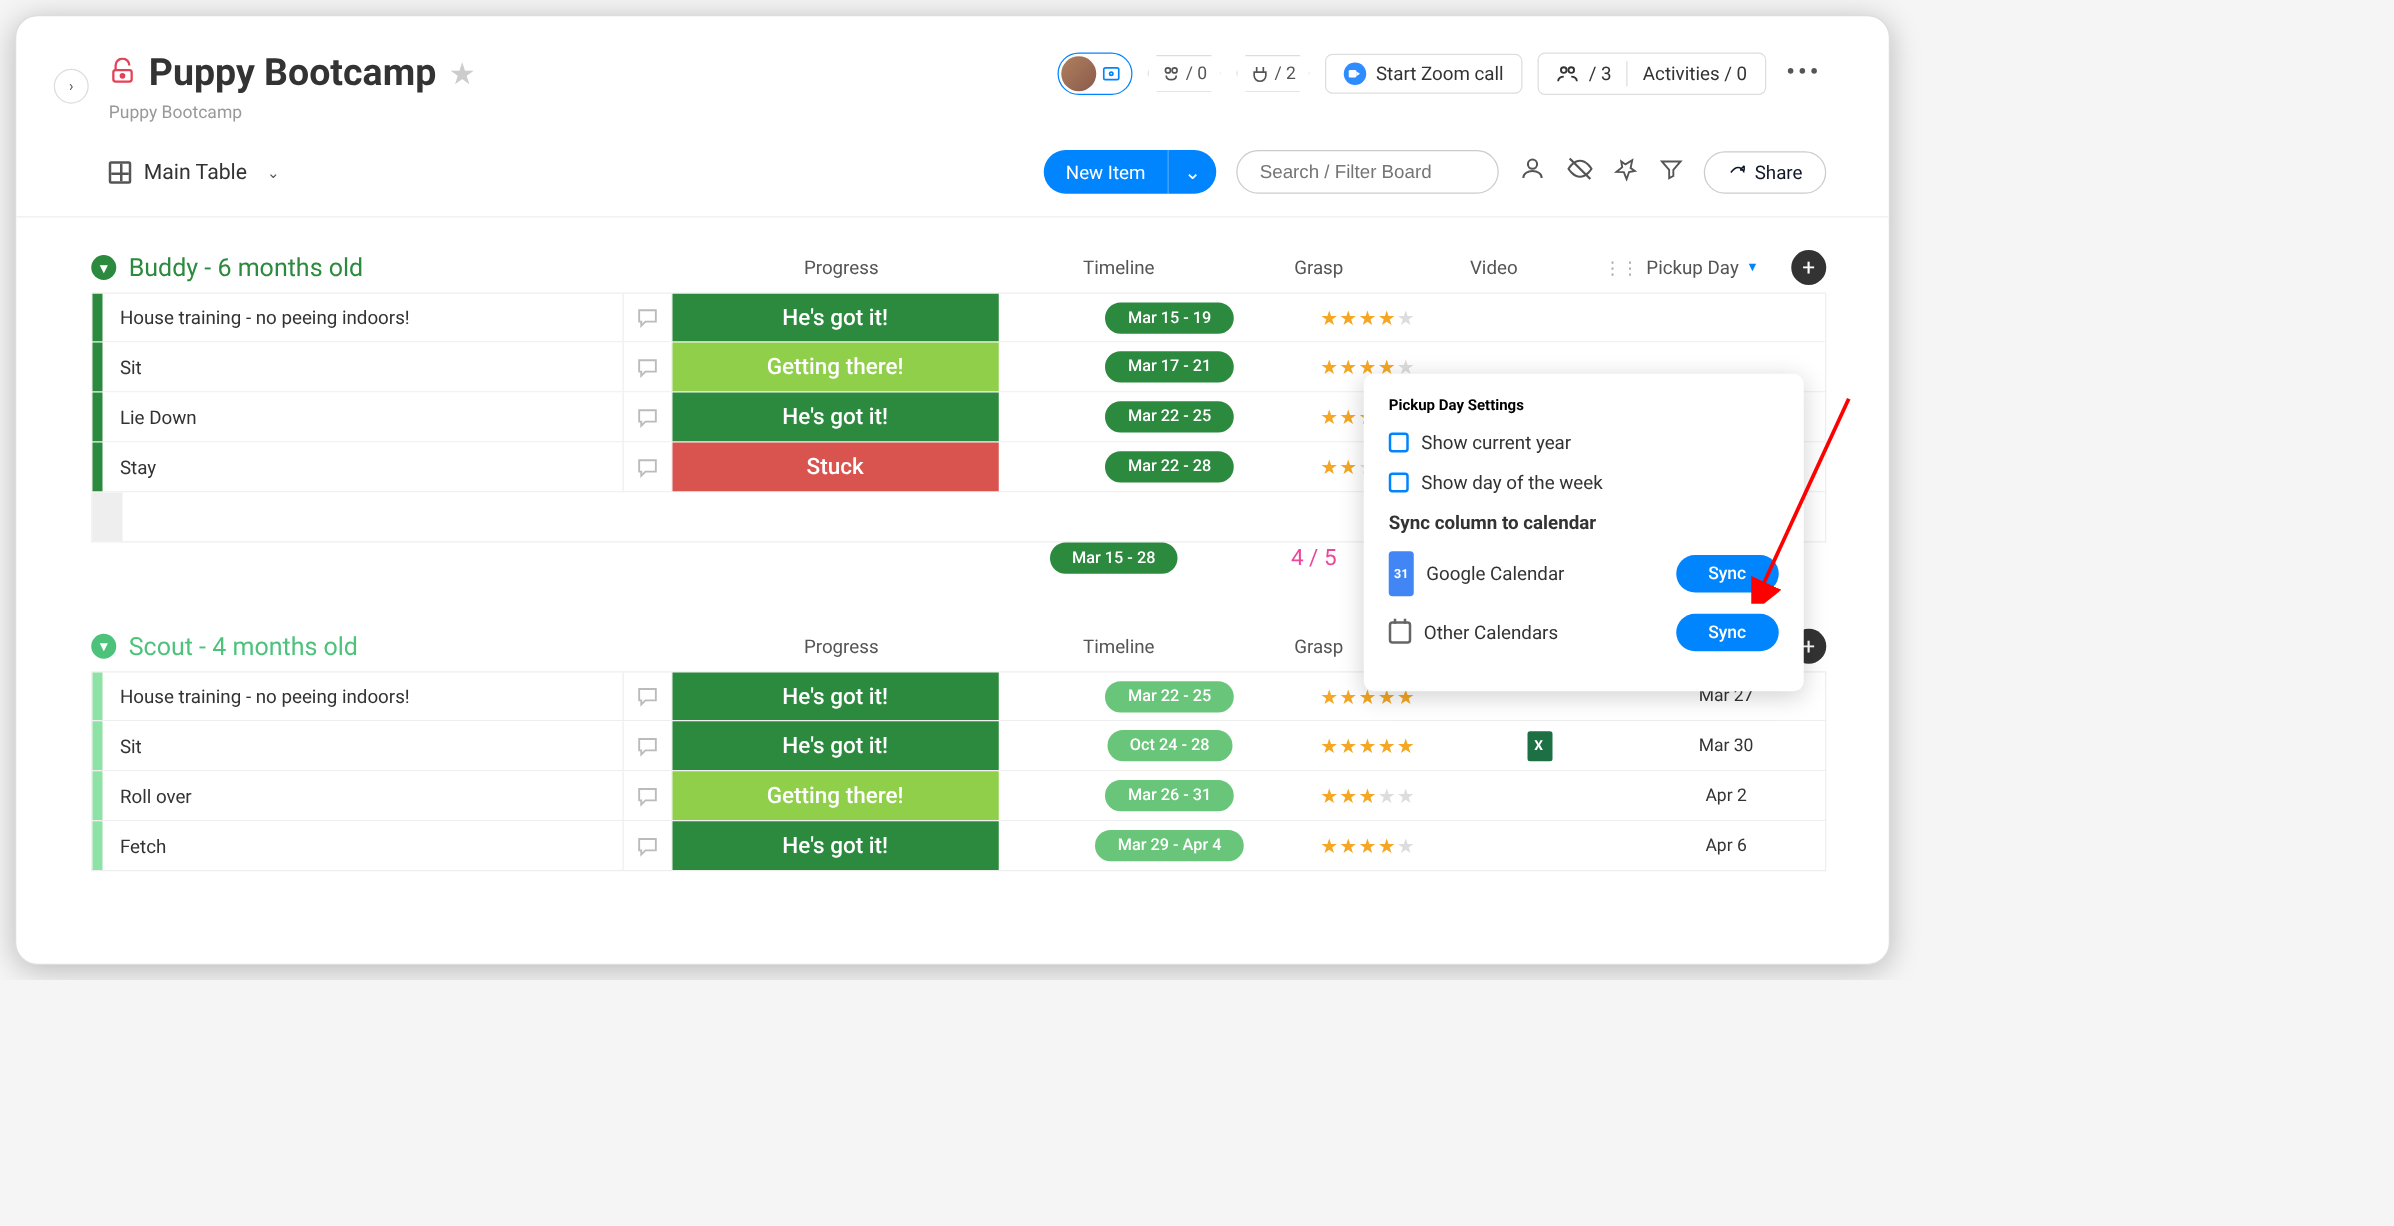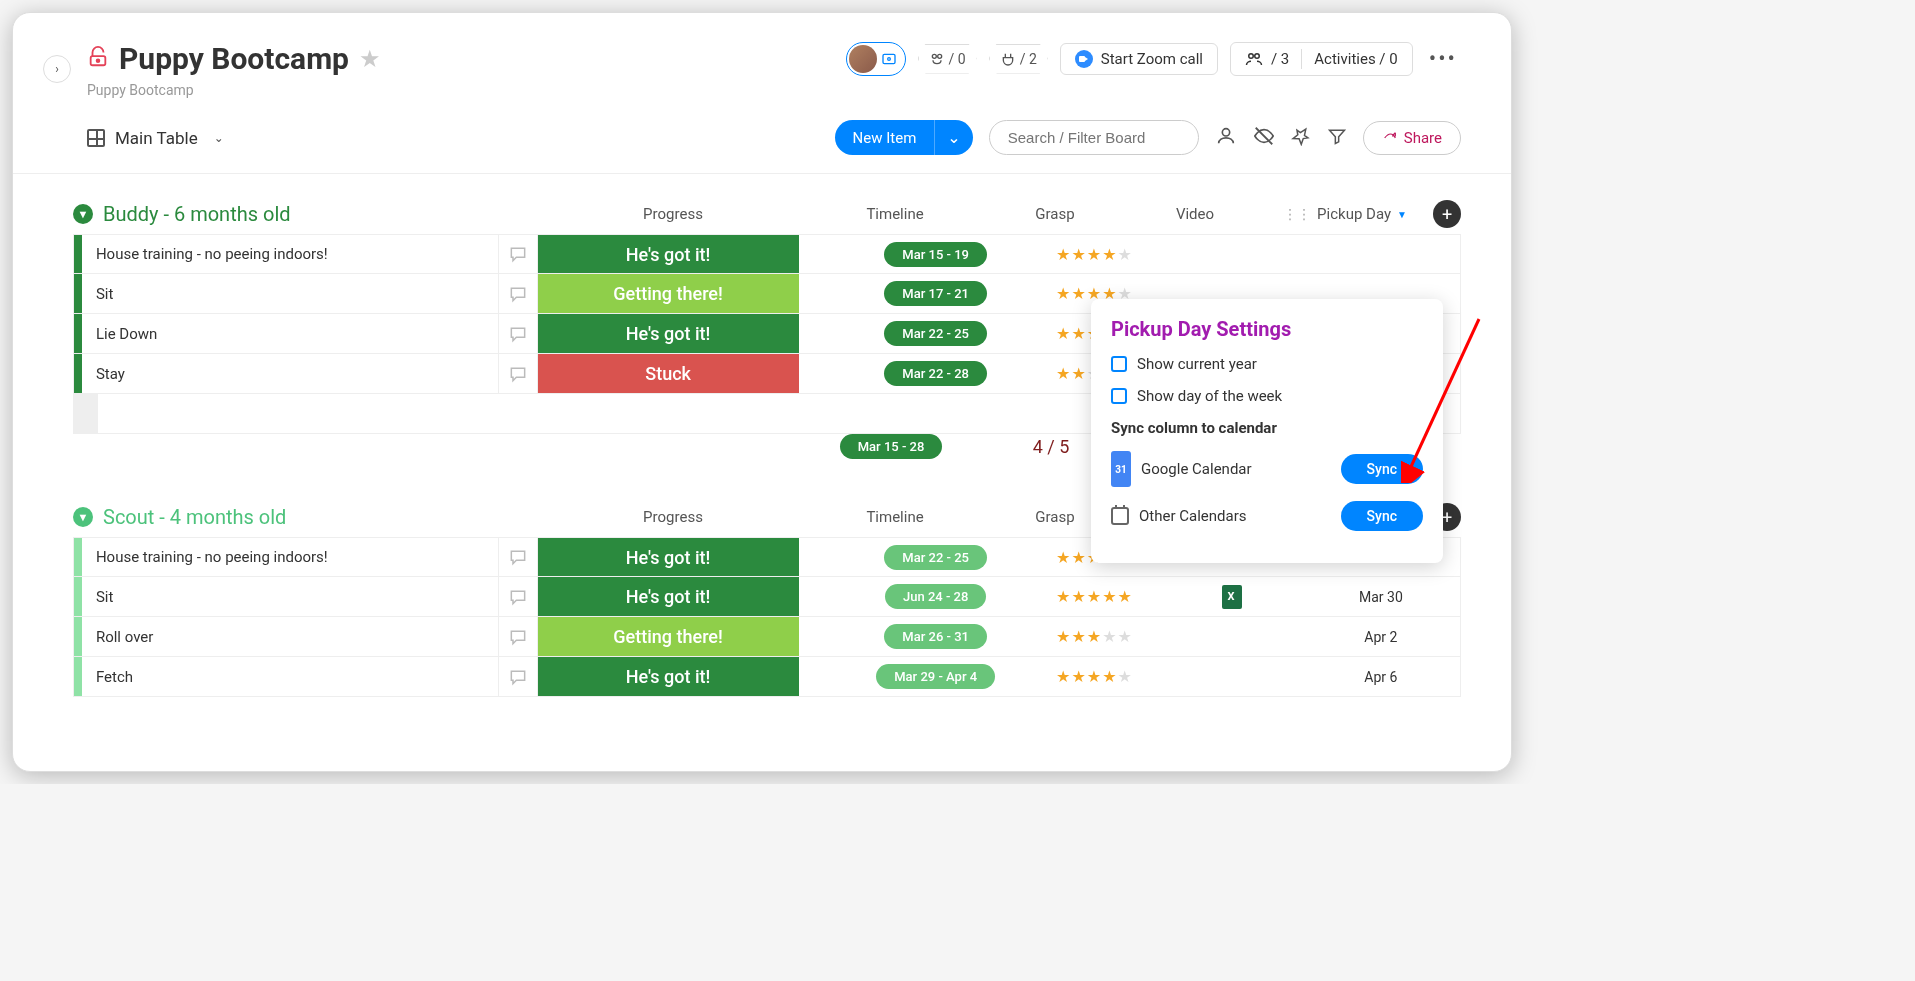--- a/index.html
+++ b/index.html
@@ -25,21 +25,21 @@
 .dots-btn { font-size:22px; color:#555; letter-spacing:2px; padding:0 4px;}
 .subtitle { color: #999; font-size: 14px; margin-top: 6px; }
 .toolbar { display: flex; align-items: center; justify-content: space-between; padding: 22px 50px 18px 74px; border-bottom: 1px solid #eee; }
 .view-btn { display: flex; align-items: center; gap: 10px; font-size: 17px; color:#333; }
 .toolbar-right { display: flex; align-items: center; gap: 16px; }
 .new-item-btn { background:#0085ff; color:#fff; border-radius: 50px; display:flex; align-items:center; overflow:hidden; }
 .new-item-btn .lbl { padding: 8px 18px; font-size: 15px;}
 .new-item-btn .drop { padding: 8px 12px; border-left: 1px solid rgba(255,255,255,.3);}
 .search-input { border:1px solid #ccc; border-radius:50px; padding:8px 18px; font-size:15px; width:210px; color:#701a75;}
 .tool-icon { color:#555; font-size:18px; }
-.share-btn { border:1px solid #ccc; border-radius:50px; padding:7px 18px; font-size:15px; display:flex; align-items:center; gap:6px; color:#be185d;}
+.share-btn { border:1px solid #ccc; border-radius:50px; padding:7px 18px; font-size:15px; display:flex; align-items:center; gap:6px; color:#0f172a;}
 .board-body { padding: 26px 50px 0 60px; overflow:auto; height: calc(100% - 180px); }
 .group { margin-bottom: 44px; }
 .group-header { display:flex; align-items:center; }
 .group-toggle { width:20px; height:20px; border-radius:50%; display:flex; align-items:center; justify-content:center; color:#fff; font-size:11px; margin-right:10px;}
 .group-name { font-size: 20px; font-weight:400; }
 .columns-row { display:flex; align-items:center; margin-left: auto; }
 .col { text-align:center; color:#555; font-size:15px; }
 .col-progress { width:264px; }
 .col-timeline { width:180px; }
 .col-grasp { width:140px; }
@@ -63,24 +63,24 @@
 .star-off { color:#ddd; font-size:16px;}
 .row .video-cell { width:140px; display:flex; align-items:center; justify-content:center;}
 .excel-icon { width:20px; height:24px; background:#1d7044; position:relative; border-radius:2px;}
 .excel-icon::after{ content:"X"; color:#fff; font-size:11px; font-weight:bold; position:absolute; left:5px; top:5px;}
 .row .pickup-cell { width:160px; display:flex; align-items:center; justify-content:center; font-size:14px; color:#333;}
 .row.add-row .color-bar { background:#eee !important; width:24px;}
 .row.add-row .name { color:#999;}
 .summary-row { display:flex; margin-top:0;}
 .summary-row .spacer { width: 464px; }
 .summary-timeline { width:180px; display:flex; align-items:center; justify-content:center; margin-left:264px;}
-.summary-grasp { width:140px; display:flex; align-items:center; justify-content:center; font-size:18px; color:#7f1d1d;}
+.summary-grasp { width:140px; display:flex; align-items:center; justify-content:center; font-size:18px; color:#ec4899;}
 
 .popup { position:absolute; top:286px; left:1078px; width:352px; background:#fff; border-radius:8px; box-shadow: 0 4px 20px rgba(0,0,0,.18); padding: 18px 20px; z-index:20;}
-.popup h3 { font-size:20px; font-weight:700; color:#a21caf; margin-bottom:14px;}
+.popup h3 { font-size:12px; font-weight:700; color:#000000; margin-bottom:14px;}
 .popup .check-row { display:flex; align-items:center; gap:10px; font-size:15px; color:#333; margin-bottom:14px;}
 .popup .checkbox { width:16px; height:16px; border:2px solid #0085ff; border-radius:3px;}
 .popup h4 { font-size:15px; font-weight:700; color:#333; margin:8px 0 14px;}
 .popup .sync-row { display:flex; align-items:center; justify-content:space-between; margin-bottom:14px;}
 .popup .sync-left { display:flex; align-items:center; gap:10px; font-size:15px; color:#333;}
 .gcal-icon { width:20px; height:36px; background:#4285f4; border-radius:3px; color:#fff; font-size:10px; display:flex; align-items:center; justify-content:center; font-weight:bold;}
 .cal-icon { width:18px; height:18px; border:2px solid #666; border-radius:3px; position:relative;}
 .cal-icon::before{content:""; position:absolute; top:-4px; left:2px; width:2px; height:4px; background:#666;}
 .cal-icon::after{content:""; position:absolute; top:-4px; right:2px; width:2px; height:4px; background:#666;}
 .sync-btn { background:#0085ff; color:#fff; border-radius:50px; padding:7px 26px; font-size:14px; font-weight:500;}
@@ -356,21 +356,21 @@
           <div class="row">
       <div class="color-bar" style="background:#8fe2a6"></div>
       <div class="name">Sit</div>
       <div class="chat">
               <svg width="20" height="20" viewBox="0 0 24 24" fill="none" stroke="currentColor" stroke-width="1.8">
                 <path d="M4 5h16v11H10l-4 4v-4H4z"></path>
               </svg>
             </div>
       <div class="progress-cell" style="background:#2b8a3e">He's got it!</div>
       <div class="timeline-cell">
-              <span class="timeline-pill light">Jun 24 - 28</span>
+              <span class="timeline-pill light">Oct 24 - 28</span>
             </div>
       <div class="grasp-cell">
               <span class="star-on">★</span>
               <span class="star-on">★</span>
               <span class="star-on">★</span>
               <span class="star-on">★</span>
               <span class="star-on">★</span>
             </div>
       <div class="video-cell">
               <span class="excel-icon"></span>

